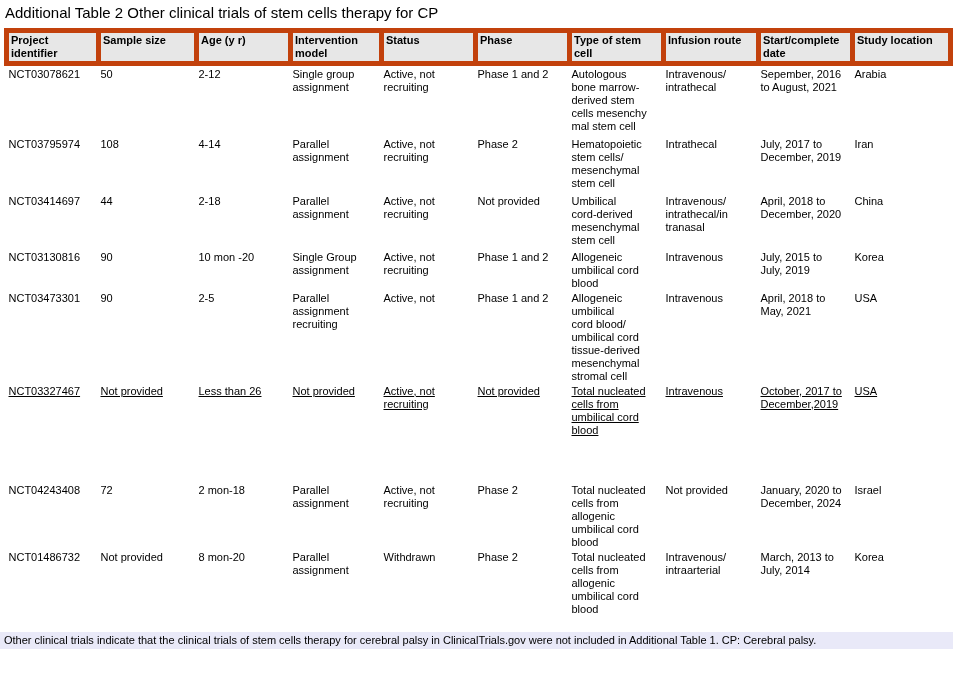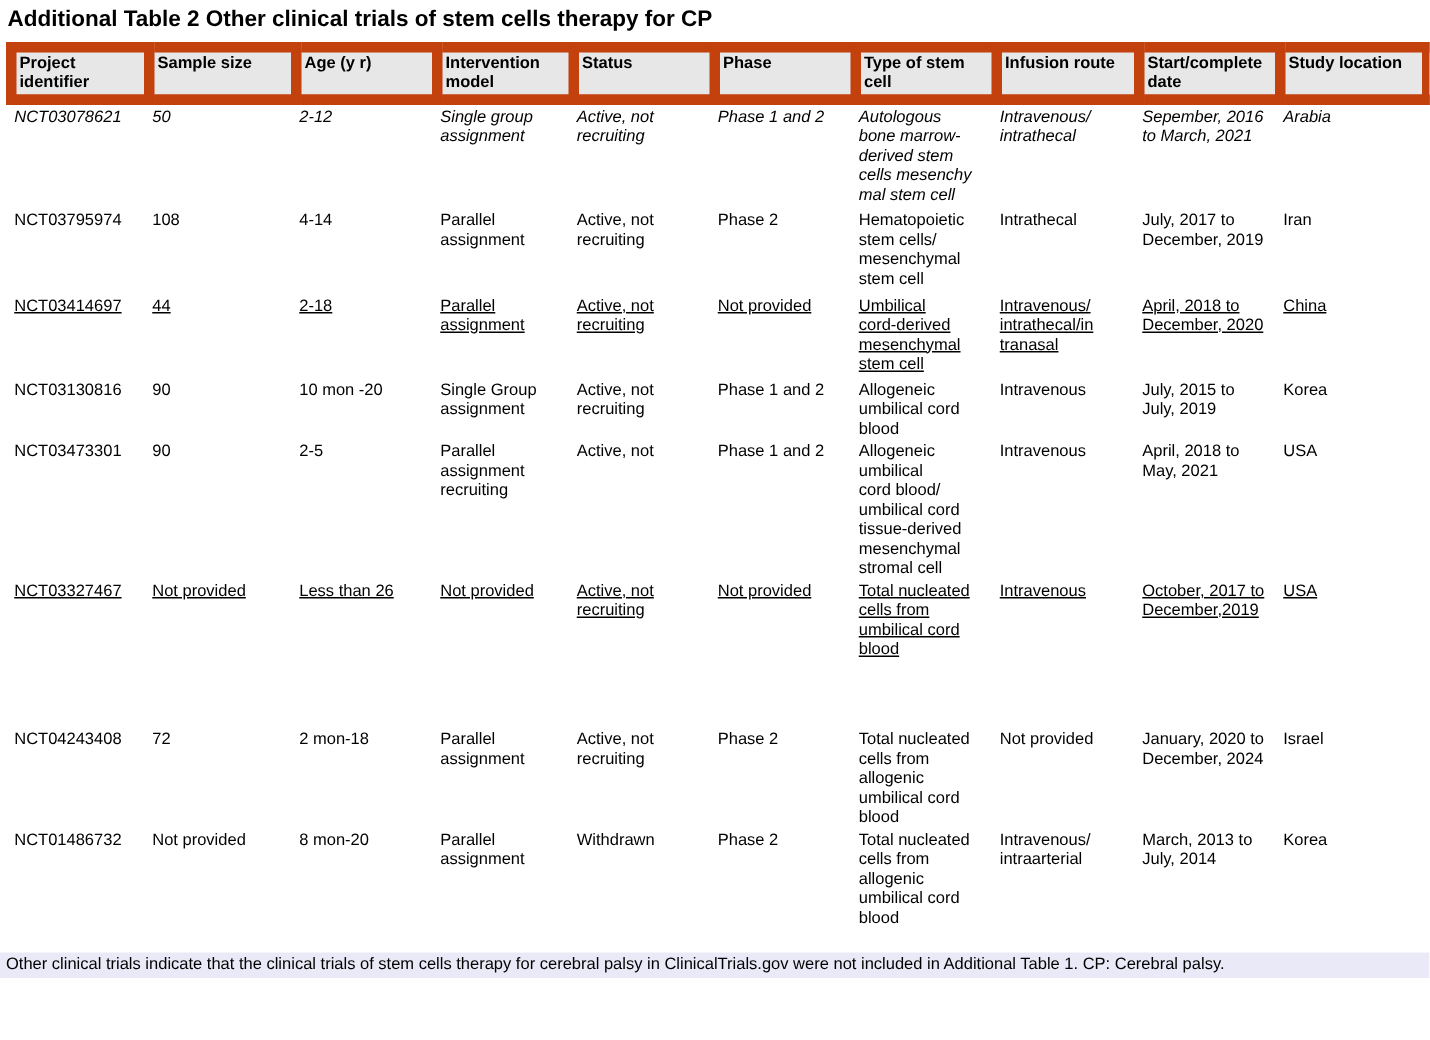--- a/index.html
+++ b/index.html
@@ -4,54 +4,54 @@
 <style>
   * { box-sizing: border-box; }
   html, body {
     margin: 0; padding: 0;
     width: 953px; height: 693px;
     background: #ffffff;
     font-family: "Liberation Sans", sans-serif;
     color: #000000;
   }
   .title {
-    font-weight: bold;
+    font-weight: normal;
     font-size: 15px;
     margin: 4px 0 7px 5px;
   }
   table.trials {
     border-collapse: collapse;
     table-layout: fixed;
     width: 944px;
     margin-left: 4px;
   }
   table.trials th {
     background: #e7e7e7;
-    border: 7px solid #c2410c;
+    border: 5px solid #c2410c;
     font-size: 11px;
     font-weight: bold;
     text-align: left;
     vertical-align: top;
     padding: 1px 2px;
     line-height: 13px;
     white-space: pre-line;
     height: 30px;
   }
   table.trials td {
     font-size: 11px;
     line-height: 13px;
     vertical-align: top;
     padding: 2px 2px 0 2px;
     white-space: pre-line;
     overflow: hidden;
   }
   
-  tbody tr:nth-child(1)  { height: 72px; font-style: italic; }
+  tbody tr:nth-child(1)  { height: 72px; }
   tbody tr:nth-child(2)  { height: 57px; }
-  tbody tr:nth-child(3)  { height: 56px; text-decoration: underline; }
+  tbody tr:nth-child(3)  { height: 56px; }
   tbody tr:nth-child(4)  { height: 28px; }
   tbody tr:nth-child(5)  { height: 43px; }
   tbody tr:nth-child(6)  { height: 99px; text-decoration: underline; }
   tbody tr:nth-child(7)  { height: 57px; }
   tbody tr:nth-child(8)  { height: 71px; }
   tbody tr:nth-child(9)  { height: 43px; }
   tbody tr:nth-child(10) { height: 70px; margin-top: 12px; }
   .footnote {
     background: #e9e9f8;
     font-size: 11px;
@@ -108,21 +108,21 @@
 recruiting</td>
     <td>Phase 1 and 2</td>
     <td>Autologous
 bone marrow-
 derived stem
 cells mesenchy
 mal stem cell</td>
     <td>Intravenous/
 intrathecal</td>
     <td>Sepember, 2016
-to March, 2021</td>
+to August, 2021</td>
     <td>Arabia</td>
   </tr>
       <tr>
     <td>NCT03795974</td>
     <td>108</td>
     <td>4-14</td>
     <td>Parallel
 assignment</td>
     <td>Active, not
 recruiting</td>

